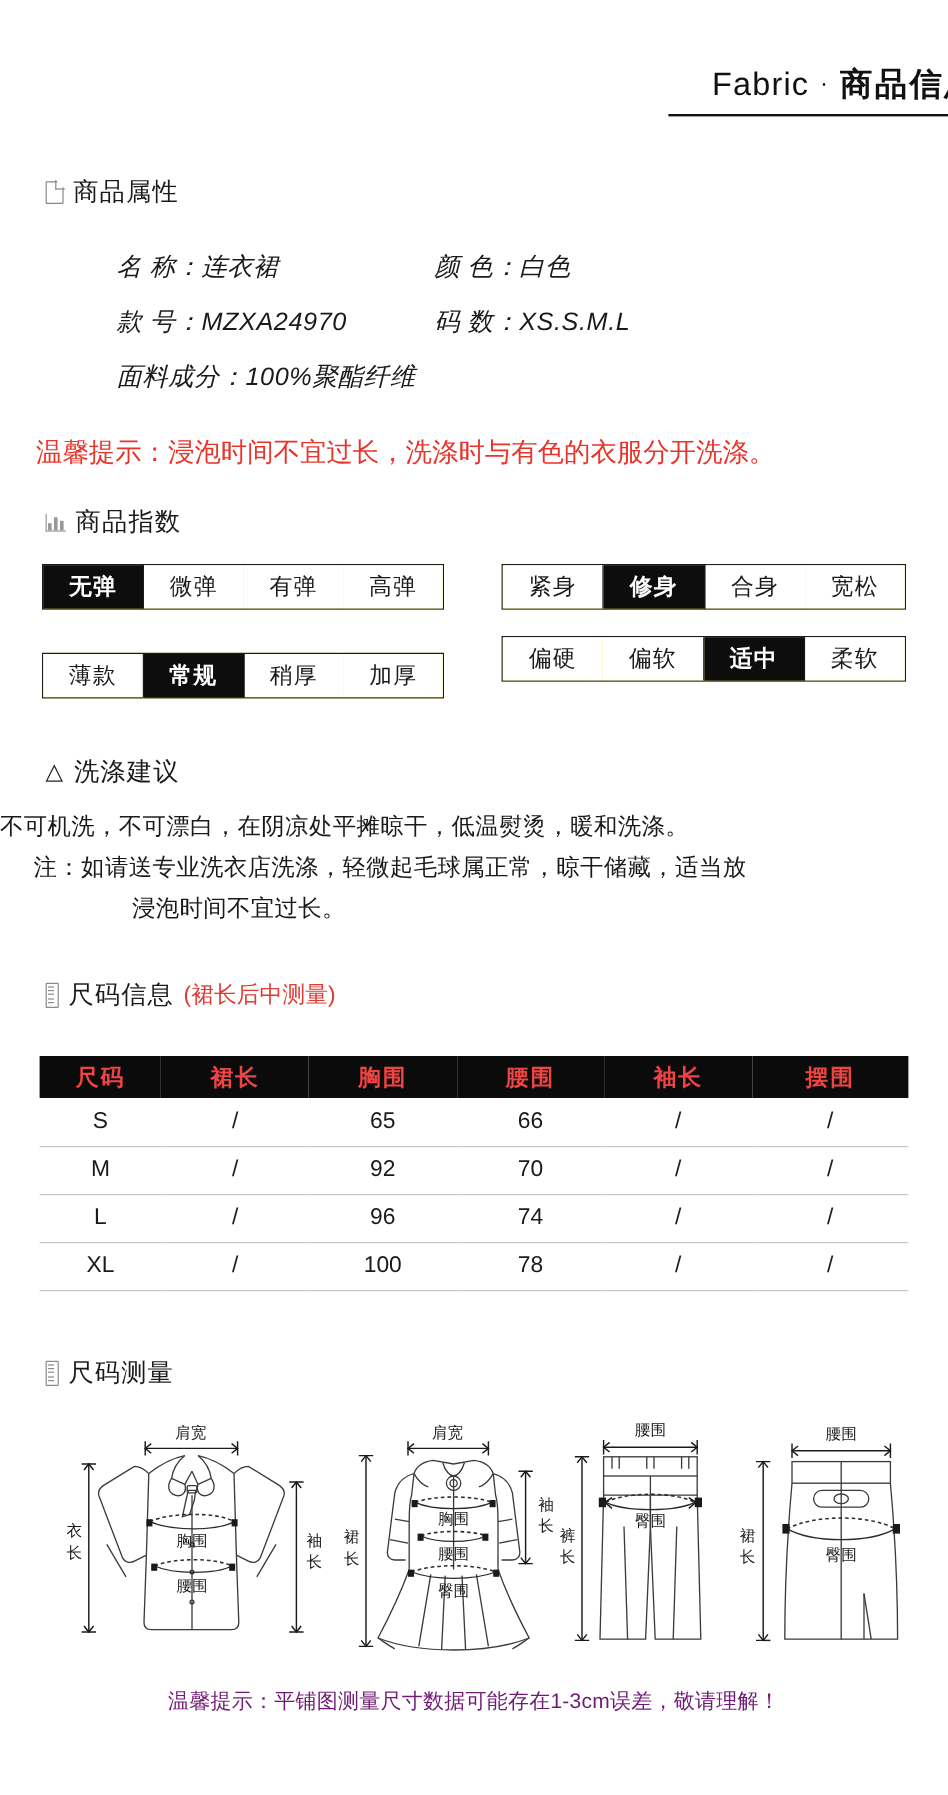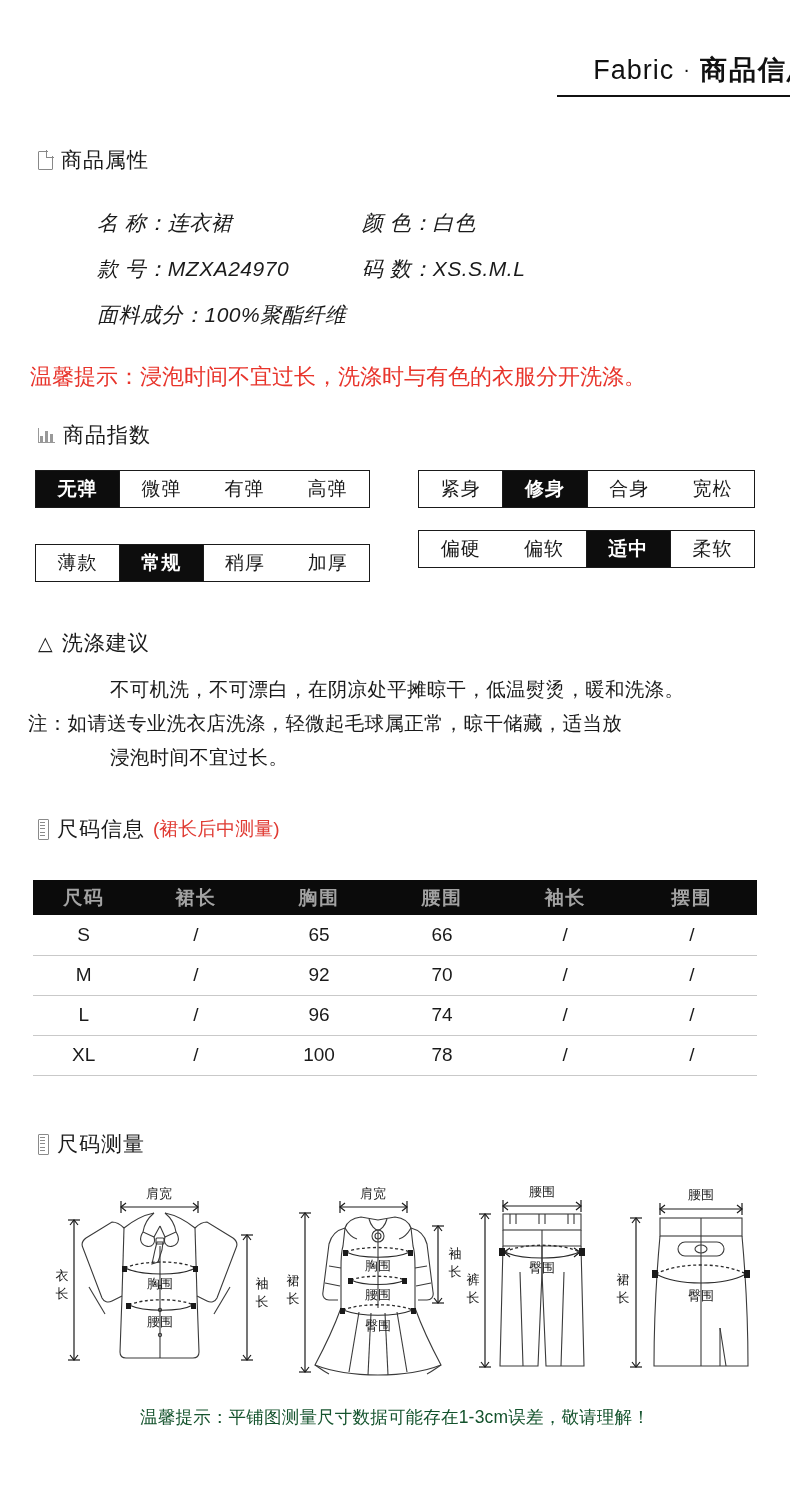--- a/index.html
+++ b/index.html
@@ -86,44 +86,44 @@
   }
   .idx-cell {
     flex: 1 1 0; display: flex; align-items: center; justify-content: center;
     font-size: 19px; color: #1a1a1a; letter-spacing: 1px; background: #fff;
   }
   .idx-cell.on { background: #0d0d0d; color: #ffffff; font-weight: 600; }
   .idx-cell.sep-right { border-right: 1.5px solid #1a1a1a; }
 
   
   .wash-body { position: absolute; left: 0; top: 672px; width: 790px; }
-  .wash-line { font-size: 19.5px; line-height: 34px; color: #1a1a1a; letter-spacing: 0.3px; padding-left: 110px; white-space: nowrap; }
+  .wash-line { font-size: 19.5px; line-height: 34px; color: #1a1a1a; letter-spacing: 0.3px; white-space: nowrap; }
   .wash-line.note { padding-left: 28px; }
   .wash-line.note2 { padding-left: 110px; }
 
   
   .size-table { position: absolute; left: 33px; top: 880px; width: 724px; border-collapse: collapse; }
   .size-table th {
-    background: #0b0b0b; color: #a3a3a3; font-size: 19px; font-weight: 600;
+    background: #0b0b0b; color: #ef4444; font-size: 19px; font-weight: 600;
     height: 35px; letter-spacing: 1.5px;
   }
   .size-table td {
     height: 40px; text-align: center; font-size: 19px; color: #1a1a1a;
     border-bottom: 1px solid #c9c9c9;
   }
   .size-table tr:first-child td { border-top: none; }
 
   
   .diagrams { position: absolute; left: 0; top: 1180px; width: 790px; height: 200px; }
   .diagram { position: absolute; top: 0; }
   .diagram svg { display: block; }
 
   .foot-tip {
     position: absolute; left: 0; top: 1405px; width: 790px; text-align: center;
-    font-size: 17.5px; color: #14532d; letter-spacing: 0.2px;
+    font-size: 17.5px; color: #701a75; letter-spacing: 0.2px;
   }
 </style>
 </head>
 <body>
 
 <div class="page-title-wrap">
   <div class="page-title">
     <span class="pad-left"></span><span class="en">Fabric</span><span class="dot">·</span><span class="cn">商品信息</span>
   </div>
 </div>

